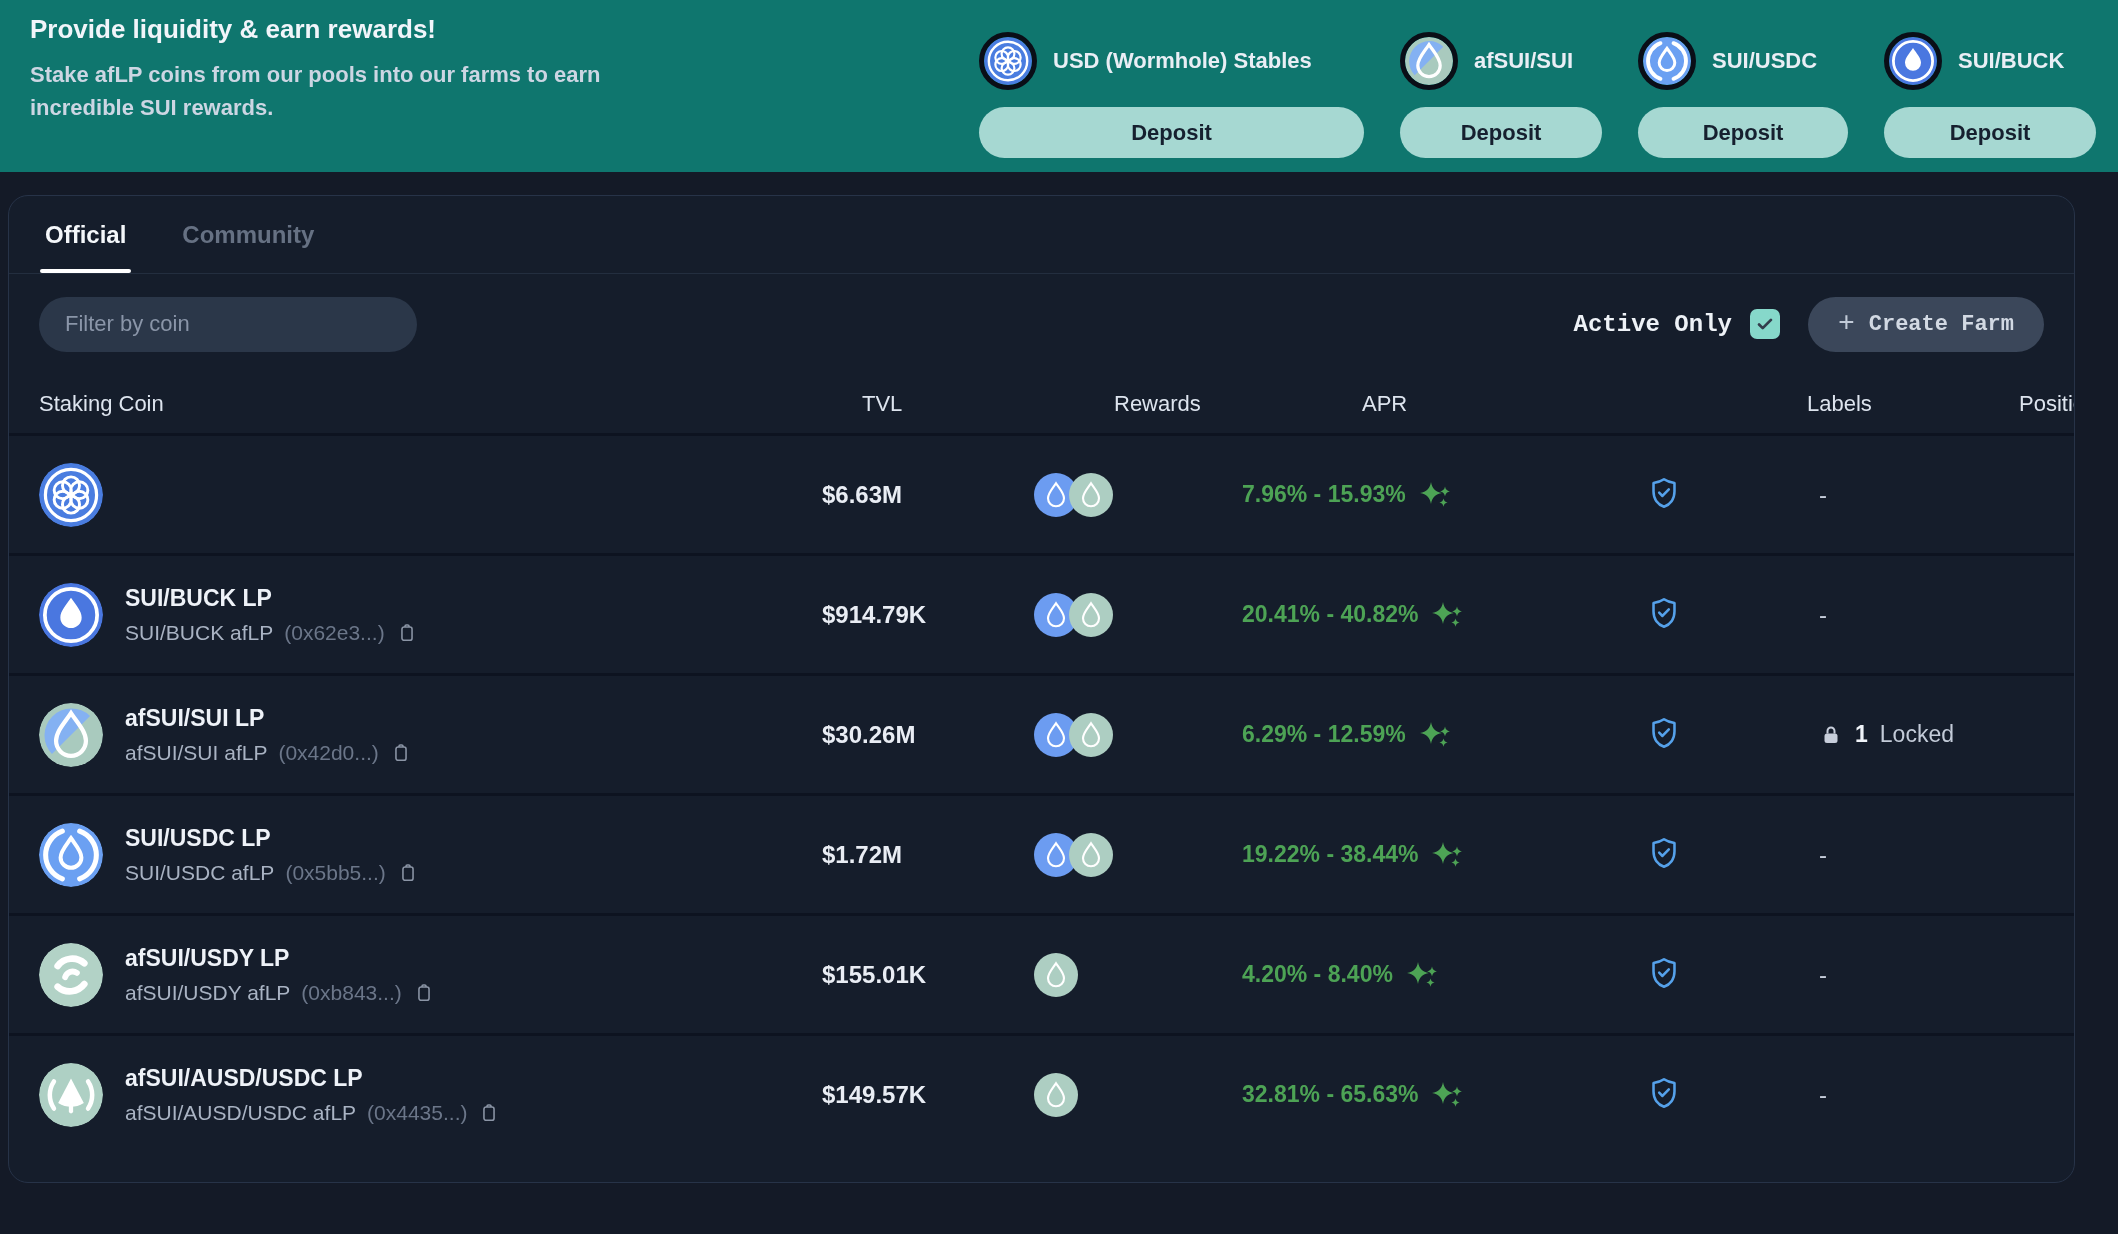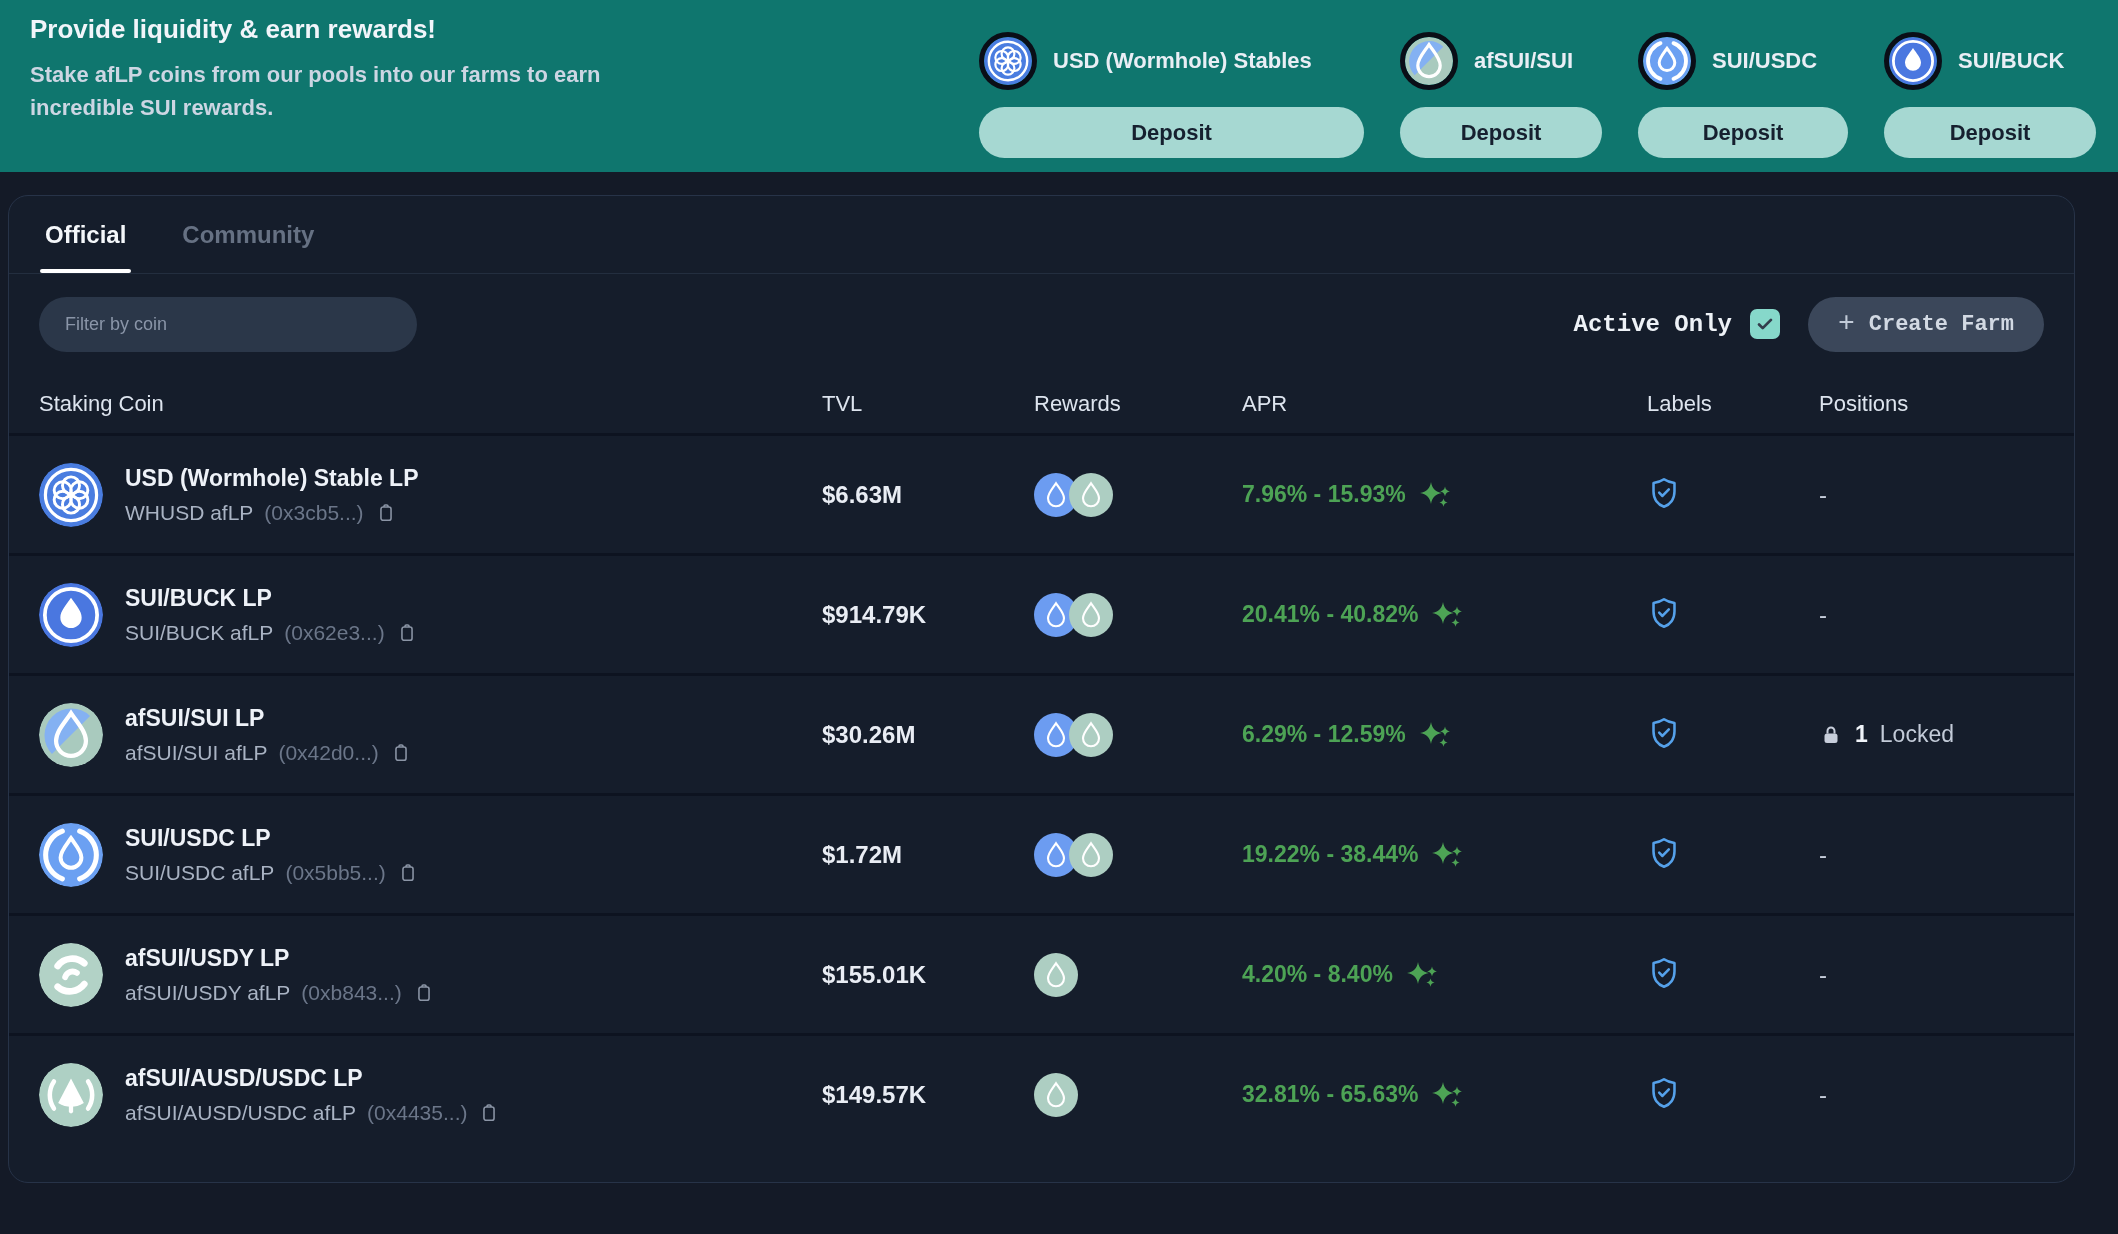--- a/index.html
+++ b/index.html
@@ -53,21 +53,21 @@
     height:4px; border-radius:2px; background:#ffffff;
   }
   .tab.inactive{ color:#667183; font-weight:600; }
 
   .filter-row{
     height:100px; display:flex; align-items:center; justify-content:space-between;
     padding:0 30px;
   }
   .filter-input{
     width:378px; height:55px; border:none; border-radius:28px;
-    background:#2b3749; color:#dfe5ee; font-size:18px; font-family:inherit;
+    background:#2b3749; color:#dfe5ee; font-size:22px; font-family:inherit;
     padding:0 26px; outline:none;
   }
   .filter-input::placeholder{ color:#8a95a8; }
   .filter-right{ display:flex; align-items:center;font-family:Liberation Mono, monospace; }
   .active-only-label{ font-size:24px; font-weight:600; color:#eef2f7; margin-right:18px; }
   .checkbox{
     width:30px; height:30px; border-radius:7px; background:#86d8ca;
     display:flex; align-items:center; justify-content:center; cursor:pointer;
   }
   .create-farm{
@@ -76,21 +76,21 @@
     font-family:inherit; display:flex; align-items:center; gap:14px; cursor:pointer;
   }
   .plus{ font-size:28px; font-weight:400; color:#c2cbd8; line-height:1; }
 
   
   .thead, .row{
     display:grid;
     grid-template-columns:783px 212px 208px 405px 172px 1fr;
     align-items:center; padding-left:30px;
   }
-  .thead{ height:59px; font-size:22px; font-weight:500; color:#dde4ee; }
+  .thead{ height:59px; font-size:22px; font-weight:500; color:#dde4ee;gap:40px; }
   .row{ height:120px; border-top:3px solid #0d1320; cursor:pointer; }
 
   .coin-cell{ display:flex; align-items:center; gap:22px; }
   .coin-icon{ width:64px; height:64px; border-radius:50%; flex:none; }
   .coin-icon svg{ width:100%; height:100%; border-radius:50%; }
   .coin-name{ font-size:23px; font-weight:700; color:#eef2f8; margin-bottom:9px; }
   .coin-sub{ display:flex; align-items:center; gap:11px; font-size:21px; }
   .sym{ color:#a9b3c3; font-weight:500; }
   .addr{ color:#6b7689; }
   .copy{ width:22px; height:22px; cursor:pointer; display:inline-flex; }
@@ -230,33 +230,20 @@
             <circle cx="12" cy="12" r="12" fill="#4a7de0"></circle>
           <circle cx="12" cy="12" r="9.6" fill="none" stroke="#fff" stroke-width="1.2"></circle>
           <circle cx="12" cy="8.4" r="3.2" fill="none" stroke="#fff" stroke-width="1.1"></circle>
           <circle cx="15.12" cy="10.2" r="3.2" fill="none" stroke="#fff" stroke-width="1.1"></circle>
           <circle cx="15.12" cy="13.8" r="3.2" fill="none" stroke="#fff" stroke-width="1.1"></circle>
           <circle cx="12" cy="15.6" r="3.2" fill="none" stroke="#fff" stroke-width="1.1"></circle>
           <circle cx="8.88" cy="13.8" r="3.2" fill="none" stroke="#fff" stroke-width="1.1"></circle>
           <circle cx="8.88" cy="10.2" r="3.2" fill="none" stroke="#fff" stroke-width="1.1"></circle>
         </svg>
       </span>
-      <div>
-        <div class="coin-name">USD (Wormhole) Stable LP</div>
-        <div class="coin-sub">
-          <span class="sym">WHUSD afLP</span>
-          <span class="addr">(0x3cb5...)</span>
-          <span class="copy">
-            <svg viewBox="0 0 24 24">
-                <rect x="6.5" y="5.5" width="11" height="14.5" rx="2.3" fill="none" stroke="#8b95a6" stroke-width="1.7"></rect>
-                <path d="M9.8 5.5 v-0.9 a1.4 1.4 0 0 1 1.4-1.4 h1.6 a1.4 1.4 0 0 1 1.4 1.4 v0.9" fill="none" stroke="#8b95a6" stroke-width="1.7"></path>
-              </svg>
-          </span>
-        </div>
-      </div>
     </div>
     <div class="tvl">$6.63M</div>
     <div class="rewards">
       <span class="rw rw-sui">
           <svg viewBox="0 0 24 24">
             <path d="M12 2.6 C9.3 6.8 5.6 10.5 5.6 14.6 a6.4 6.4 0 0 0 12.8 0 C18.4 10.5 14.7 6.8 12 2.6 Z" fill="none" stroke="#fff" stroke-width="1.7"></path>
           </svg>
         </span>
       <span class="rw rw-af">
           <svg viewBox="0 0 24 24">

